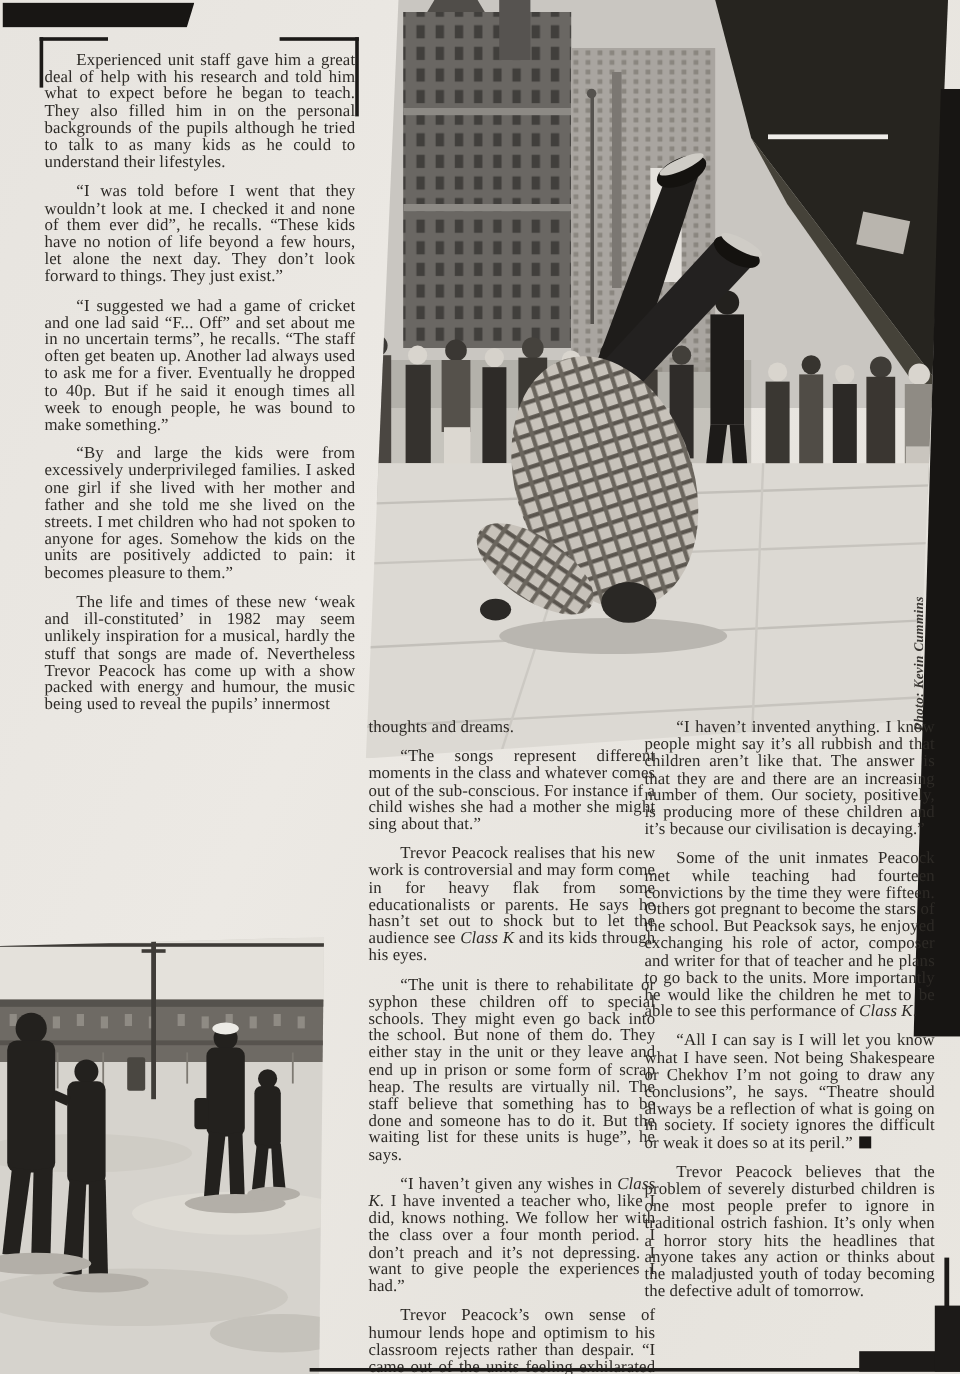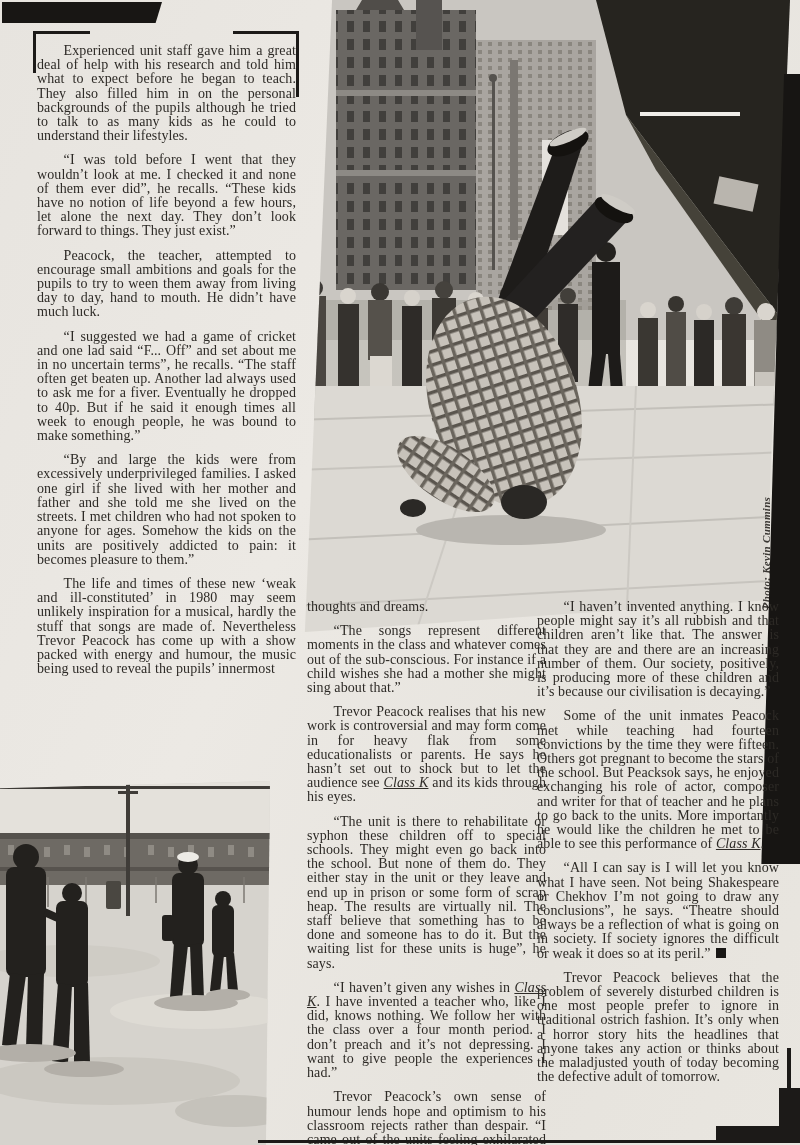--- a/index.html
+++ b/index.html
@@ -6,21 +6,21 @@
   body{width:800px;height:1145px;position:relative;overflow:hidden;
        background:#b8b5b0;font-family:"Liberation Serif",serif;}
   .page{position:absolute;left:0;top:0;width:800px;height:1145px;
         background:linear-gradient(115deg,#e7e4df 0%,#ecE9e4 40%,#e6e3dd 75%,#e9e6e0 100%);}
   .abs{position:absolute;}
   
   .col{position:absolute;color:#2d2a26;font-size:14px;line-height:14.2px;
        text-align:justify;letter-spacing:.1px;}
   .col p{margin:0 0 10px 0;text-indent:1.9em;}
   .col p.noindent{text-indent:0;}
-  .col i{font-style:italic;text-decoration:underline;}
+  .col i{font-style:italic;}
   .endsq{display:inline-block;width:10px;height:10px;background:#191715;
          margin-left:5px;vertical-align:baseline;}
   
   .topbar{left:2px;top:2px;width:160px;height:21px;background:#181614;
           clip-path:polygon(0 0,100% 0,96% 100%,0 100%);}
   .rule{background:#1c1a18;}
   .rightbar{left:758px;top:74px;width:42px;height:790px;background:#171513;
             clip-path:polygon(62% 0,100% 0,100% 100%,8% 100%);}
   
   .photo-main{left:296px;top:0;width:494px;height:632px;
@@ -232,24 +232,23 @@
         <ellipse cx="84" cy="288" rx="40" ry="8"></ellipse>
         <ellipse cx="196" cy="222" rx="42" ry="8"></ellipse>
         <ellipse cx="228" cy="214" rx="22" ry="6"></ellipse>
       </g>
     </svg>
   </div>
 
   <div class="col" style="left:37px;top:44px;width:259px;height:762px;">
       <p><span>Experienced unit staff gave him a great deal of help with his research and told him what to expect before he began to teach. They also filled him in on the personal backgrounds of the pupils although he tried to talk to as many kids as he could to understand their lifestyles.</span></p>
       <p><span>“I was told before I went that they wouldn’t look at me. I checked it and none of them ever did”, he recalls. “These kids have no notion of life beyond a few hours, let alone the next day. They don’t look forward to things. They just exist.”</span></p>
-      <p><span>Peacock, the teacher, attempted to encourage small ambitions and goals for the pupils to try to ween them away from living day to day, hand to mouth. He didn’t have much luck.</span></p>
       <p><span>“I suggested we had a game of cricket and one lad said “F... Off” and set about me in no uncertain terms”, he recalls. “The staff often get beaten up. Another lad always used to ask me for a fiver. Eventually he dropped to 40p. But if he said it enough times all week to enough people, he was bound to make something.”</span></p>
       <p><span>“By and large the kids were from excessively underprivileged families. I asked one girl if she lived with her mother and father and she told me she lived on the streets. I met children who had not spoken to anyone for ages. Somehow the kids on the units are positively addicted to pain: it becomes pleasure to them.”</span></p>
-      <p><span>The life and times of these new ‘weak and ill-constituted’ in 1980 may seem unlikely inspiration for a musical, hardly the stuff that songs are made of. Nevertheless Trevor Peacock has come up with a show packed with energy and humour, the music being used to reveal the pupils’ innermost</span></p>
+      <p><span>The life and times of these new ‘weak and ill-constituted’ in 1982 may seem unlikely inspiration for a musical, hardly the stuff that songs are made of. Nevertheless Trevor Peacock has come up with a show packed with energy and humour, the music being used to reveal the pupils’ innermost</span></p>
     </div>
   <div class="col" style="left:307px;top:600px;width:239px;height:545px;">
       <p class="noindent"><span>thoughts and dreams.</span></p>
       <p><span>“The songs represent different moments in the class and whatever comes out of the sub-conscious. For instance if a child wishes she had a mother she might sing about that.”</span></p>
       <p><span>Trevor Peacock realises that his new work is controversial and may form come in for heavy flak from some educationalists or parents. He says he hasn’t set out to shock but to let the audience see </span><i>Class K</i><span> and its kids through his eyes.</span></p>
       <p><span>“The unit is there to rehabilitate or syphon these children off to special schools. They might even go back into the school. But none of them do. They either stay in the unit or they leave and end up in prison or some form of scrap heap. The results are virtually nil. The staff believe that something has to be done and someone has to do it. But the waiting list for these units is huge”, he says.</span></p>
       <p><span>“I haven’t given any wishes in </span><i>Class K</i><span>. I have invented a teacher who, like I did, knows nothing. We follow her with the class over a four month period. I don’t preach and it’s not depressing. I want to give people the experiences I had.”</span></p>
       <p><span>Trevor Peacock’s own sense of humour lends hope and optimism to his classroom rejects rather than despair. “I came out of the units feeling exhilarated rather than depressed”, he says. “They drive you potty and then you begin to see</span></p>
     </div>
   <div class="col" style="left:537px;top:600px;width:242px;height:545px;">

